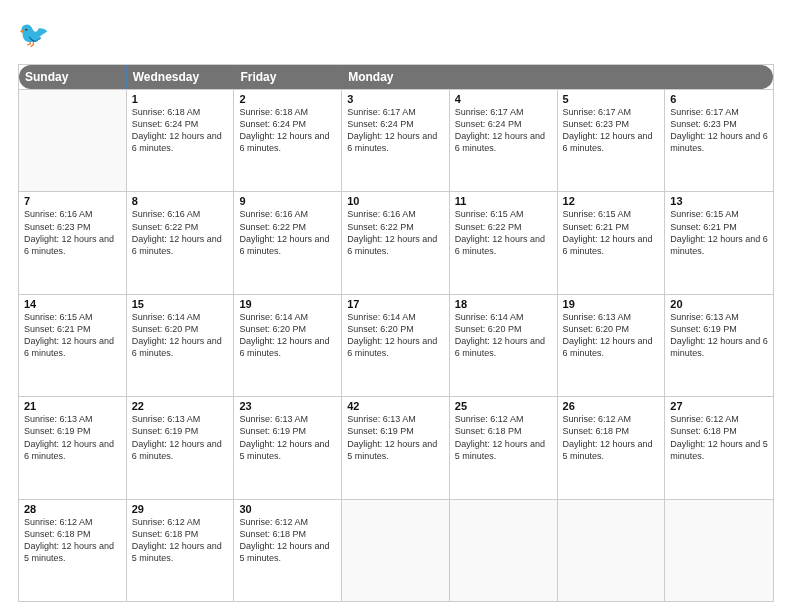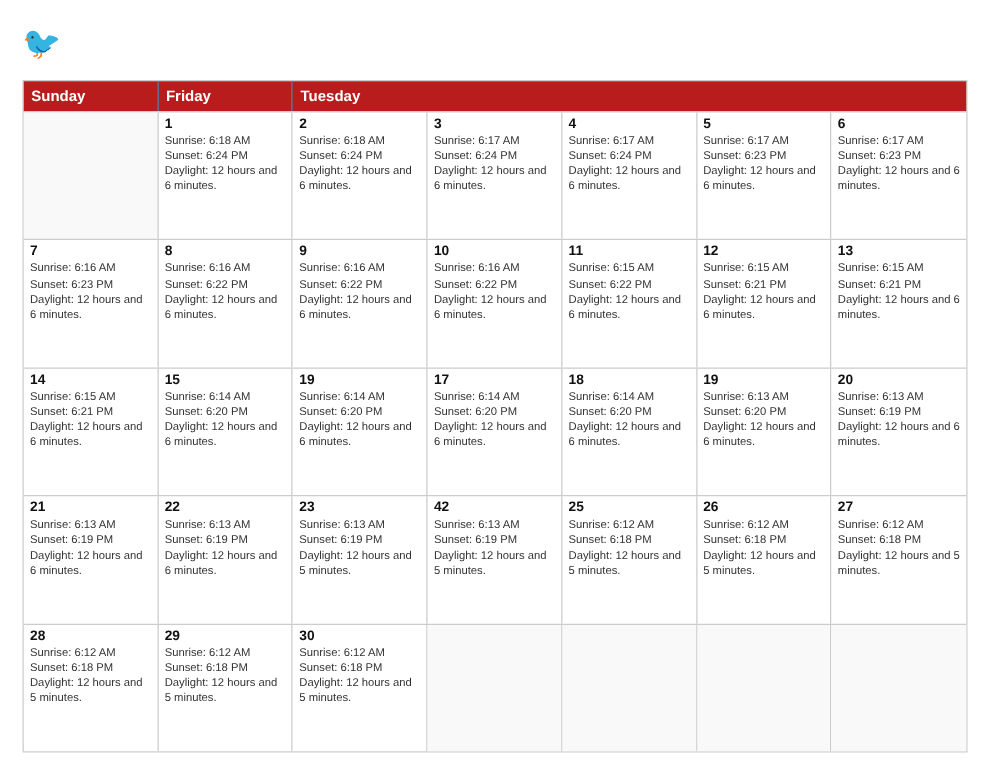--- a/index.html
+++ b/index.html
@@ -52,21 +52,22 @@
     }
     .calendar {
       flex: 1;
       border: 1px solid #ccc;
       display: flex;
       flex-direction: column;
     }
     .cal-header {
       display: grid;
       grid-template-columns: repeat(7, 1fr);
-      background: #b91c1c;
+      background: #737373;
+      border-radius: 12px;
     }
     .cal-header-cell {
       color: #fff;
       font-size: 12px;
       font-weight: bold;
       padding: 5px 6px;
       text-align: left;
       border-right: 1px solid #4a80b0;
     }
     .cal-header-cell:last-child { border-right: none; }
@@ -119,22 +120,23 @@
     </div>
     <div class="title-block">
       <div class="month-title"></div>
       <div class="subtitle"></div>
     </div>
   </div>
 
   <div class="calendar">
     <div class="cal-header">
     <div class="cal-header-cell">Sunday</div>
+        <div class="cal-header-cell">Wednesday</div>
         <div class="cal-header-cell">Friday</div>
-        <div class="cal-header-cell">Tuesday</div>
+        <div class="cal-header-cell">Monday</div>
       </div>
     <div class="cal-body">
     <div class="cal-row">
           <div class="cal-cell empty"></div>
           <div class="cal-cell">
             <div class="day-num">1</div>
             <div class="cell-info">Sunrise: 6:18 AM<br>Sunset: 6:24 PM<br>Daylight: 12 hours and 6 minutes.</div>
           </div>
           <div class="cal-cell">
             <div class="day-num">2</div>

